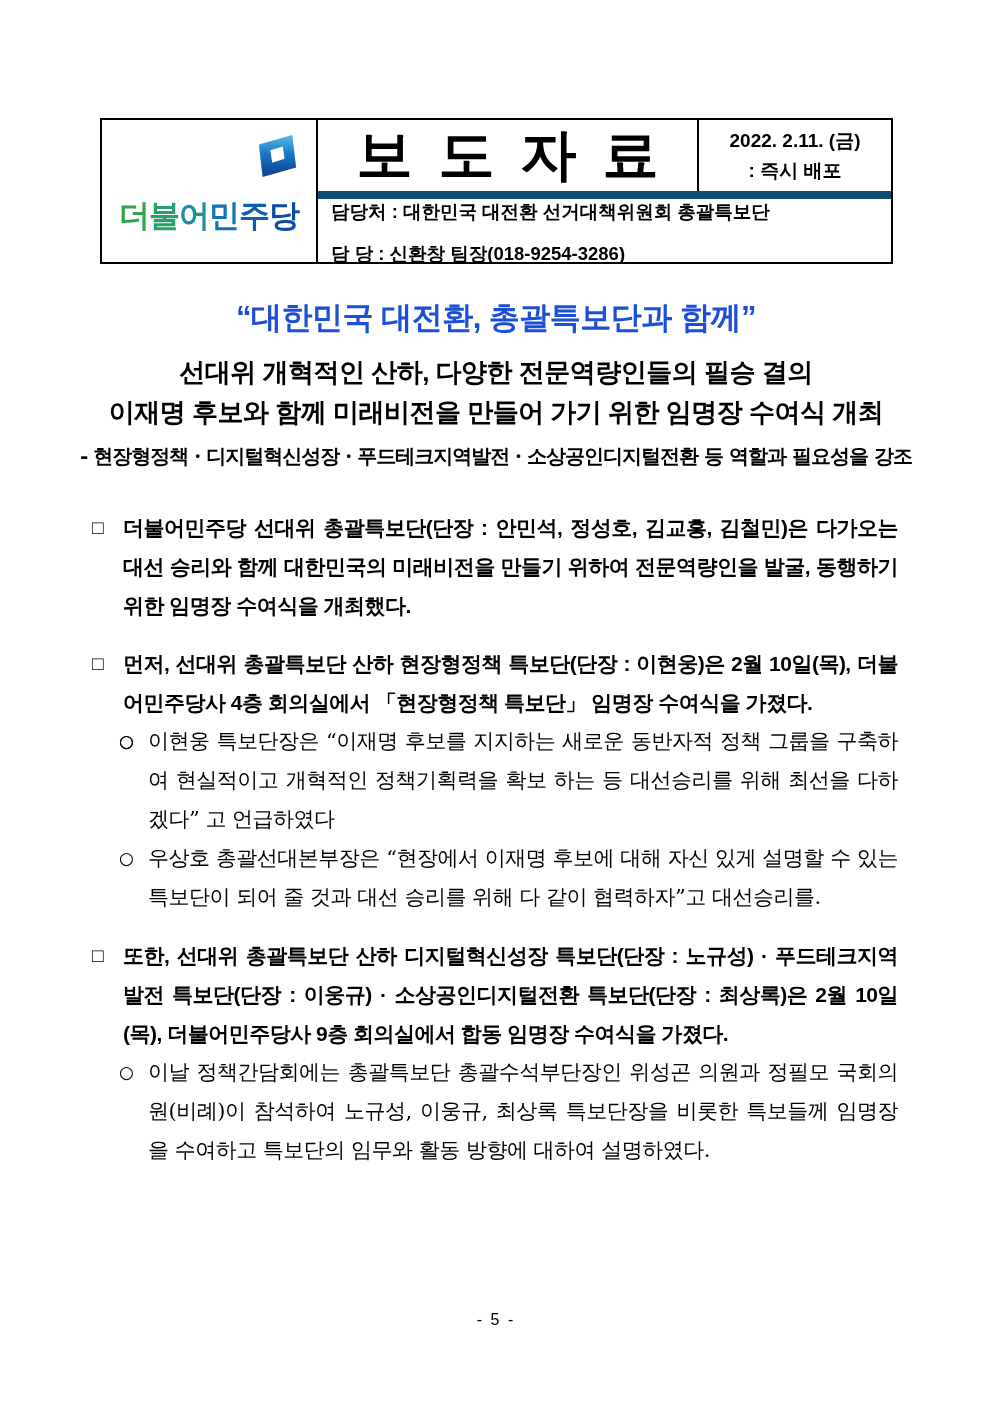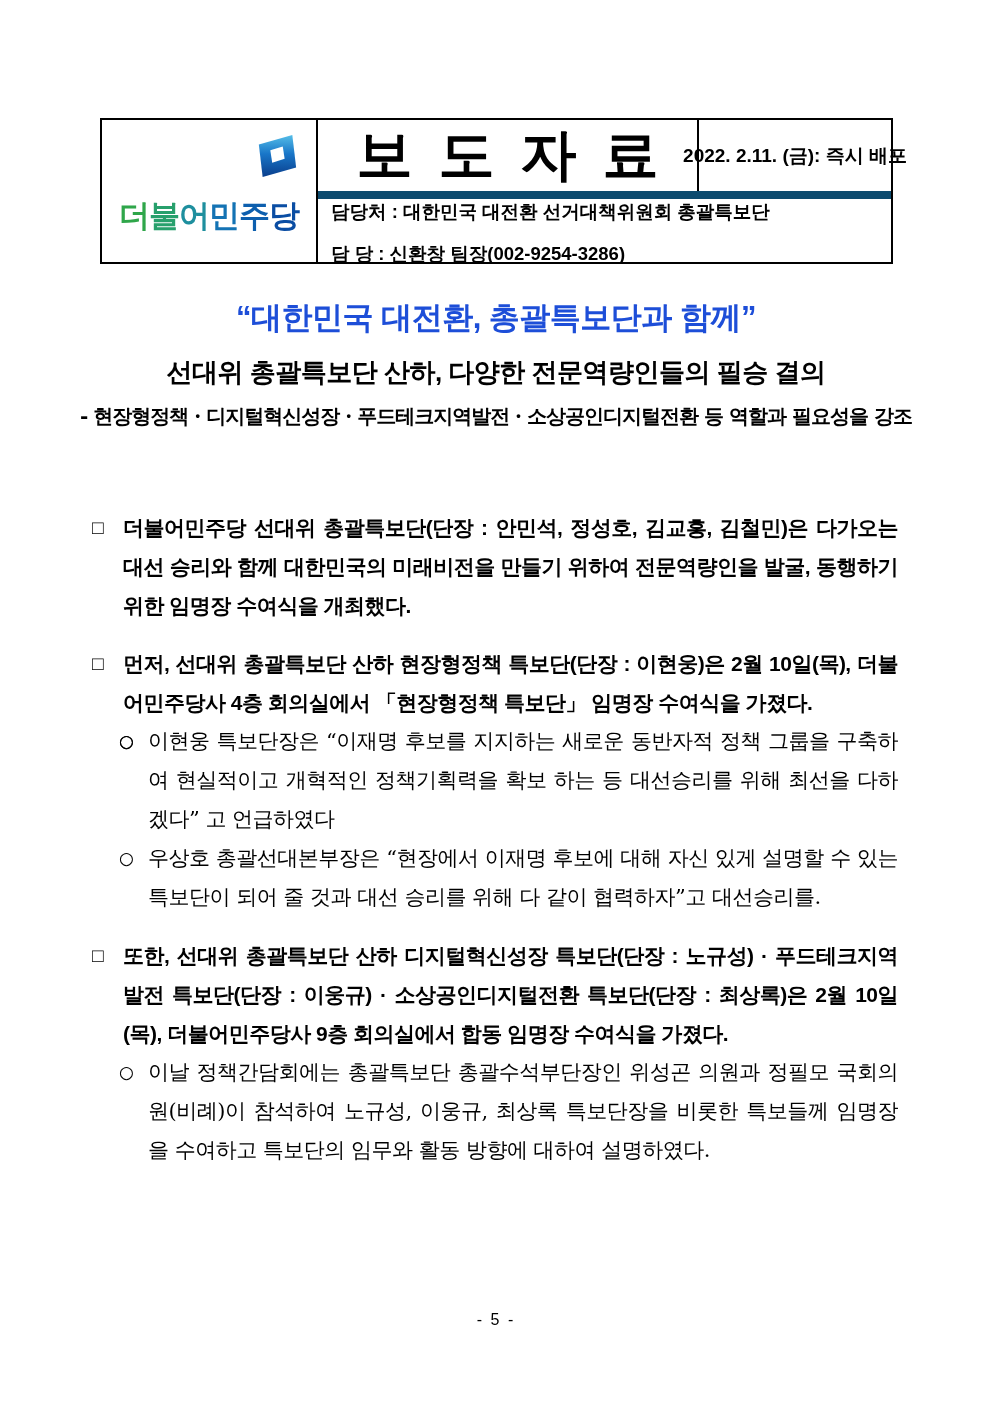--- a/index.html
+++ b/index.html
@@ -23,21 +23,21 @@
   .logo-text .c3{color:#1473B4}.logo-text .c4{color:#0D5FAE}.logo-text .c5{color:#0A4DA3}
   .header-right { flex:1; display:flex; flex-direction:column; }
   .header-top { display:flex; height:79px; border-bottom:8px solid #0c4a6e; box-sizing:border-box; }
   .doc-title {
     flex:1; display:flex; align-items:center; justify-content:center;
     font-size:56px; font-weight:900; letter-spacing:26px; padding-left:26px;
     font-stretch:condensed; white-space:nowrap;
   }
   .date-cell {
     width:194px; border-left:2px solid #000; box-sizing:border-box;
-    display:flex; flex-direction:row; align-items:center; justify-content:center;
+    display:flex; flex-direction:column; align-items:center; justify-content:center;
     font-size:19px; font-weight:700; line-height:1.55; white-space:nowrap;
   }
   .contact-rows {
     flex:1; display:flex; flex-direction:column; justify-content:center;
     padding-left:13px; font-size:18.5px; font-weight:600; row-gap:17px; white-space:nowrap;
   }
 
   
   .headline { position:absolute; top:297px; left:0; width:100%; text-align:center; }
   .quote-title { font-size:31px; font-weight:900; color:#1d4ed8; letter-spacing:-0.5px; }
@@ -85,28 +85,29 @@
     <div class="header-right">
       <div class="header-top">
         <div class="doc-title">보도자료</div>
         <div class="date-cell">
           <div>2022. 2.11. (금)</div>
           <div>: 즉시 배포</div>
         </div>
       </div>
       <div class="contact-rows">
         <div>담당처 : 대한민국 대전환 선거대책위원회 총괄특보단</div>
-        <div>담  당 :  신환창 팀장(002-9254-3286)</div>
+        <div>담  당 :  신환창 팀장(018-9254-3286)</div>
       </div>
     </div>
   </div>
 
   <div class="headline">
     <div class="quote-title">“대한민국 대전환, 총괄특보단과 함께”</div>
-    <div class="sub sub1">선대위 총괄특보단 산하, 다양한 전문역량인들의 필승 결의</div>
+    <div class="sub sub1">선대위 개혁적인 산하, 다양한 전문역량인들의 필승 결의</div>
+    <div class="sub">이재명 후보와 함께 미래비전을 만들어 가기 위한 임명장 수여식 개최</div>
     <div class="dash-line">- 현장형정책 · 디지털혁신성장 ·  푸드테크지역발전  ·  소상공인디지털전환 등 역할과 필요성을 강조</div>
   </div>
 
   <div class="body-text">
     <p class="p L1">
       <span class="bullet">□</span>
       <span>더불어민주당 선대위 총괄특보단(단장 : 안민석, 정성호, 김교흥, 김철민)은 다가오는 대선 승리와 함께 대한민국의 미래비전을 만들기 위하여 전문역량인을 발굴, 동행하기 위한 임명장 수여식을 개최했다.</span>
     </p>
     <p class="p L1 gap">
       <span class="bullet">□</span>

